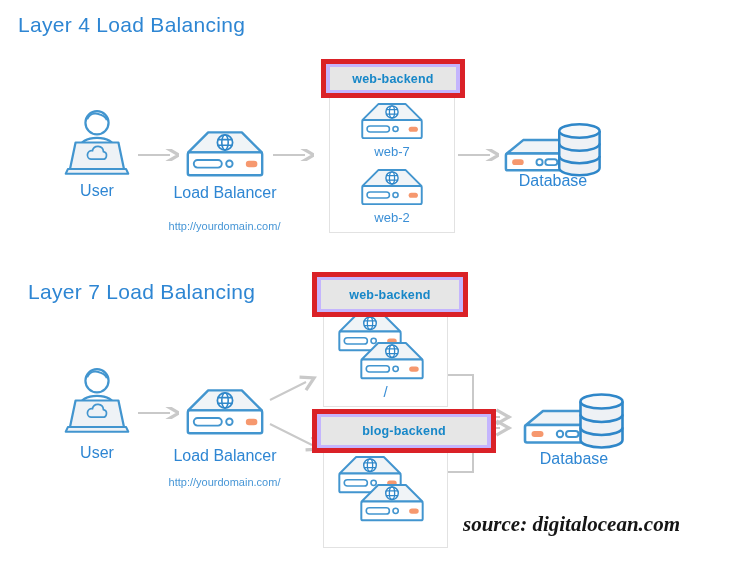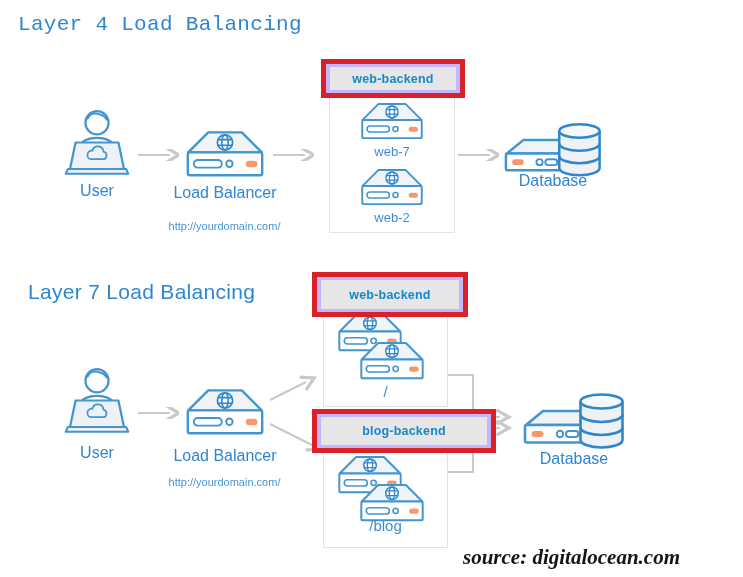--- a/index.html
+++ b/index.html
@@ -63,21 +63,21 @@
         <rect x="9.5" y="43" width="12" height="6" rx="3" fill="#f6986e"></rect>
         <circle cx="38" cy="46" r="3.2" fill="#ffffff" stroke="#4295cf" stroke-width="2"></circle>
         <rect x="44" y="43" width="12.5" height="6" rx="3" fill="#ffffff" stroke="#4295cf" stroke-width="2"></rect>
         <path d="M58.5 13.5 V52 a21 7.5 0 0 0 42 0 V13.5" fill="#eef1f5" stroke="#2f87c9" stroke-width="2.6"></path>
         <ellipse cx="79.5" cy="13.5" rx="21" ry="7" fill="#f6f8fa" stroke="#2f87c9" stroke-width="2.6"></ellipse>
         <path d="M58.5 26.5 a21 7.5 0 0 0 42 0 M58.5 39.5 a21 7.5 0 0 0 42 0" fill="none" stroke="#2f87c9" stroke-width="2.6"></path>
       </g>
     </defs>
   </svg>
 
-  <div class="abs section-title" style="left:18px; top:13px;font-family:Liberation Mono, monospace;">Layer 4 Load Balancing</div>
+  <div class="abs section-title" style="left:18px; top:13px;">Layer 4 Load Balancing</div>
 
   <div class="abs" style="left:61px; top:108px;">
     <svg class="icon" width="72" height="69" viewBox="0 0 84 80">
         <use href="#sym-user"></use>
       </svg>
   </div>
   <div class="abs node-label" style="left:62px; top:182px; width:70px;">User</div>
 
   <svg class="abs icon" style="left:137px; top:149px;" width="42" height="12" viewBox="0 0 42 12">
     <line x1="1" y1="6" x2="33" y2="6" stroke="#c9c9c9" stroke-width="2" marker-end="url(#ah)"></line>
@@ -174,29 +174,28 @@
   <div class="abs" style="left:337px; top:455px; z-index:2;">
     <svg class="icon" width="66" height="39.6" viewBox="0 0 100 60">
         <use href="#sym-server"></use>
       </svg>
   </div>
   <div class="abs" style="left:359px; top:483px; z-index:2;">
     <svg class="icon" width="66" height="39.6" viewBox="0 0 100 60">
         <use href="#sym-server"></use>
       </svg>
   </div>
-  <div class="abs path-label" style="left:323px; top:517px; width:125px; z-index:2;">/blog</div>
 
   <svg class="abs icon" style="left:440px; top:365px;" width="80" height="115" viewBox="0 0 80 115">
     <path d="M8 10 H33 V52 H60" fill="none" stroke="#c9c9c9" stroke-width="2" marker-end="url(#ah)"></path>
     <path d="M8 107 H33 V63 H60" fill="none" stroke="#c9c9c9" stroke-width="2" marker-end="url(#ah)"></path>
   </svg>
 
   <div class="abs" style="left:522px; top:388px;">
     <svg class="icon" width="104" height="64" viewBox="0 0 104 64">
         <use href="#sym-database"></use>
       </svg>
   </div>
   <div class="abs node-label" style="left:522px; top:450px; width:104px;">Database</div>
 
-  <div class="abs credit" style="left:463px; top:545px;">source: digitalocean.com</div>
+  <div class="abs credit" style="left:463px; top:512px;">source: digitalocean.com</div>
 
 </div>
 
 </body></html>

